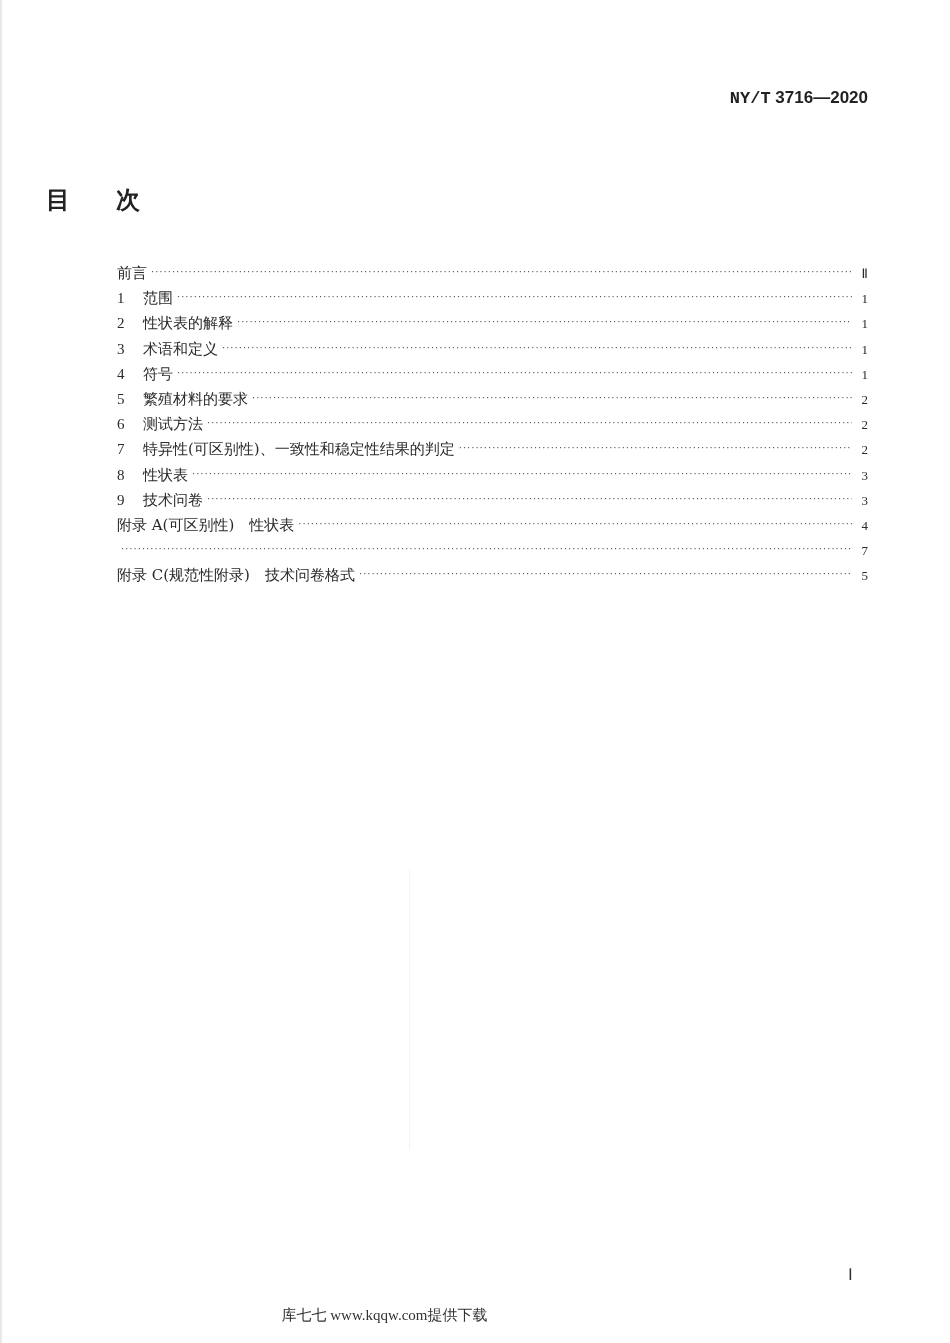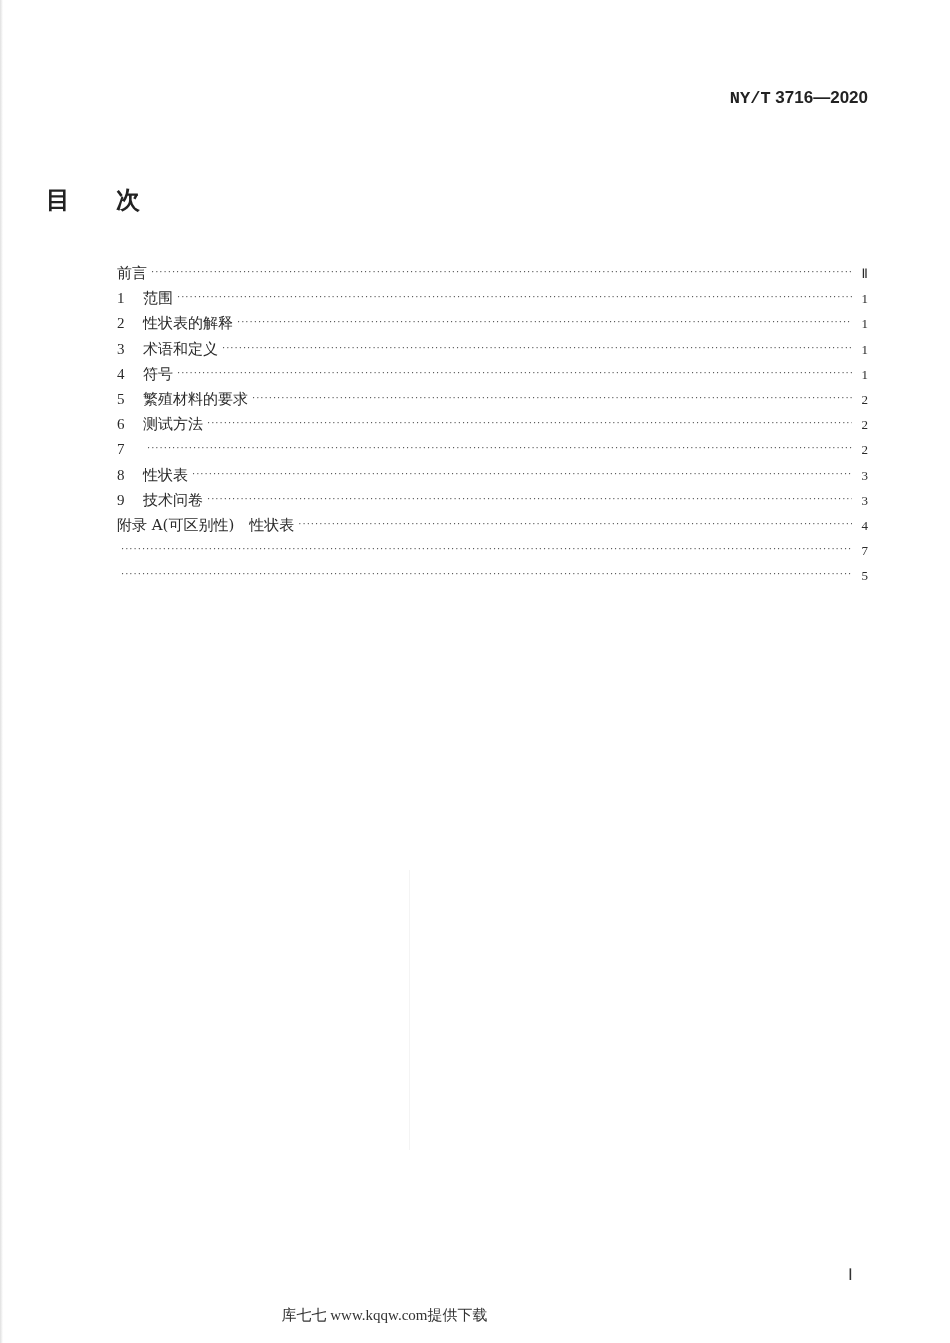--- a/index.html
+++ b/index.html
@@ -98,20 +98,21 @@
     <span class="toc-page">2</span>
   </div>
   <div class="toc-row">
     <span class="toc-num">6</span>
     <span class="toc-label">测试方法</span>
     <span class="toc-dots"></span>
     <span class="toc-page">2</span>
   </div>
   <div class="toc-row">
     <span class="toc-num">7</span>
+    <span class="toc-label">特异性(可区别性)、一致性和稳定性结果的判定</span>
     <span class="toc-dots"></span>
     <span class="toc-page">2</span>
   </div>
   <div class="toc-row">
     <span class="toc-num">8</span>
     <span class="toc-label">性状表</span>
     <span class="toc-dots"></span>
     <span class="toc-page">3</span>
   </div>
   <div class="toc-row">
@@ -123,20 +124,21 @@
   <div class="toc-row">
     <span class="toc-label">附录 A(可区别性)　性状表</span>
     <span class="toc-dots"></span>
     <span class="toc-page">4</span>
   </div>
   <div class="toc-row">
     <span class="toc-dots"></span>
     <span class="toc-page">7</span>
   </div>
   <div class="toc-row">
+    <span class="toc-label">附录 C(规范性附录)　技术问卷格式</span>
     <span class="toc-dots"></span>
     <span class="toc-page">5</span>
   </div>
 </div>
 
 <div class="page-number">Ⅰ</div>
 
 <div class="footer">库七七 www.kqqw.com提供下载</div>
 
 </body></html>

